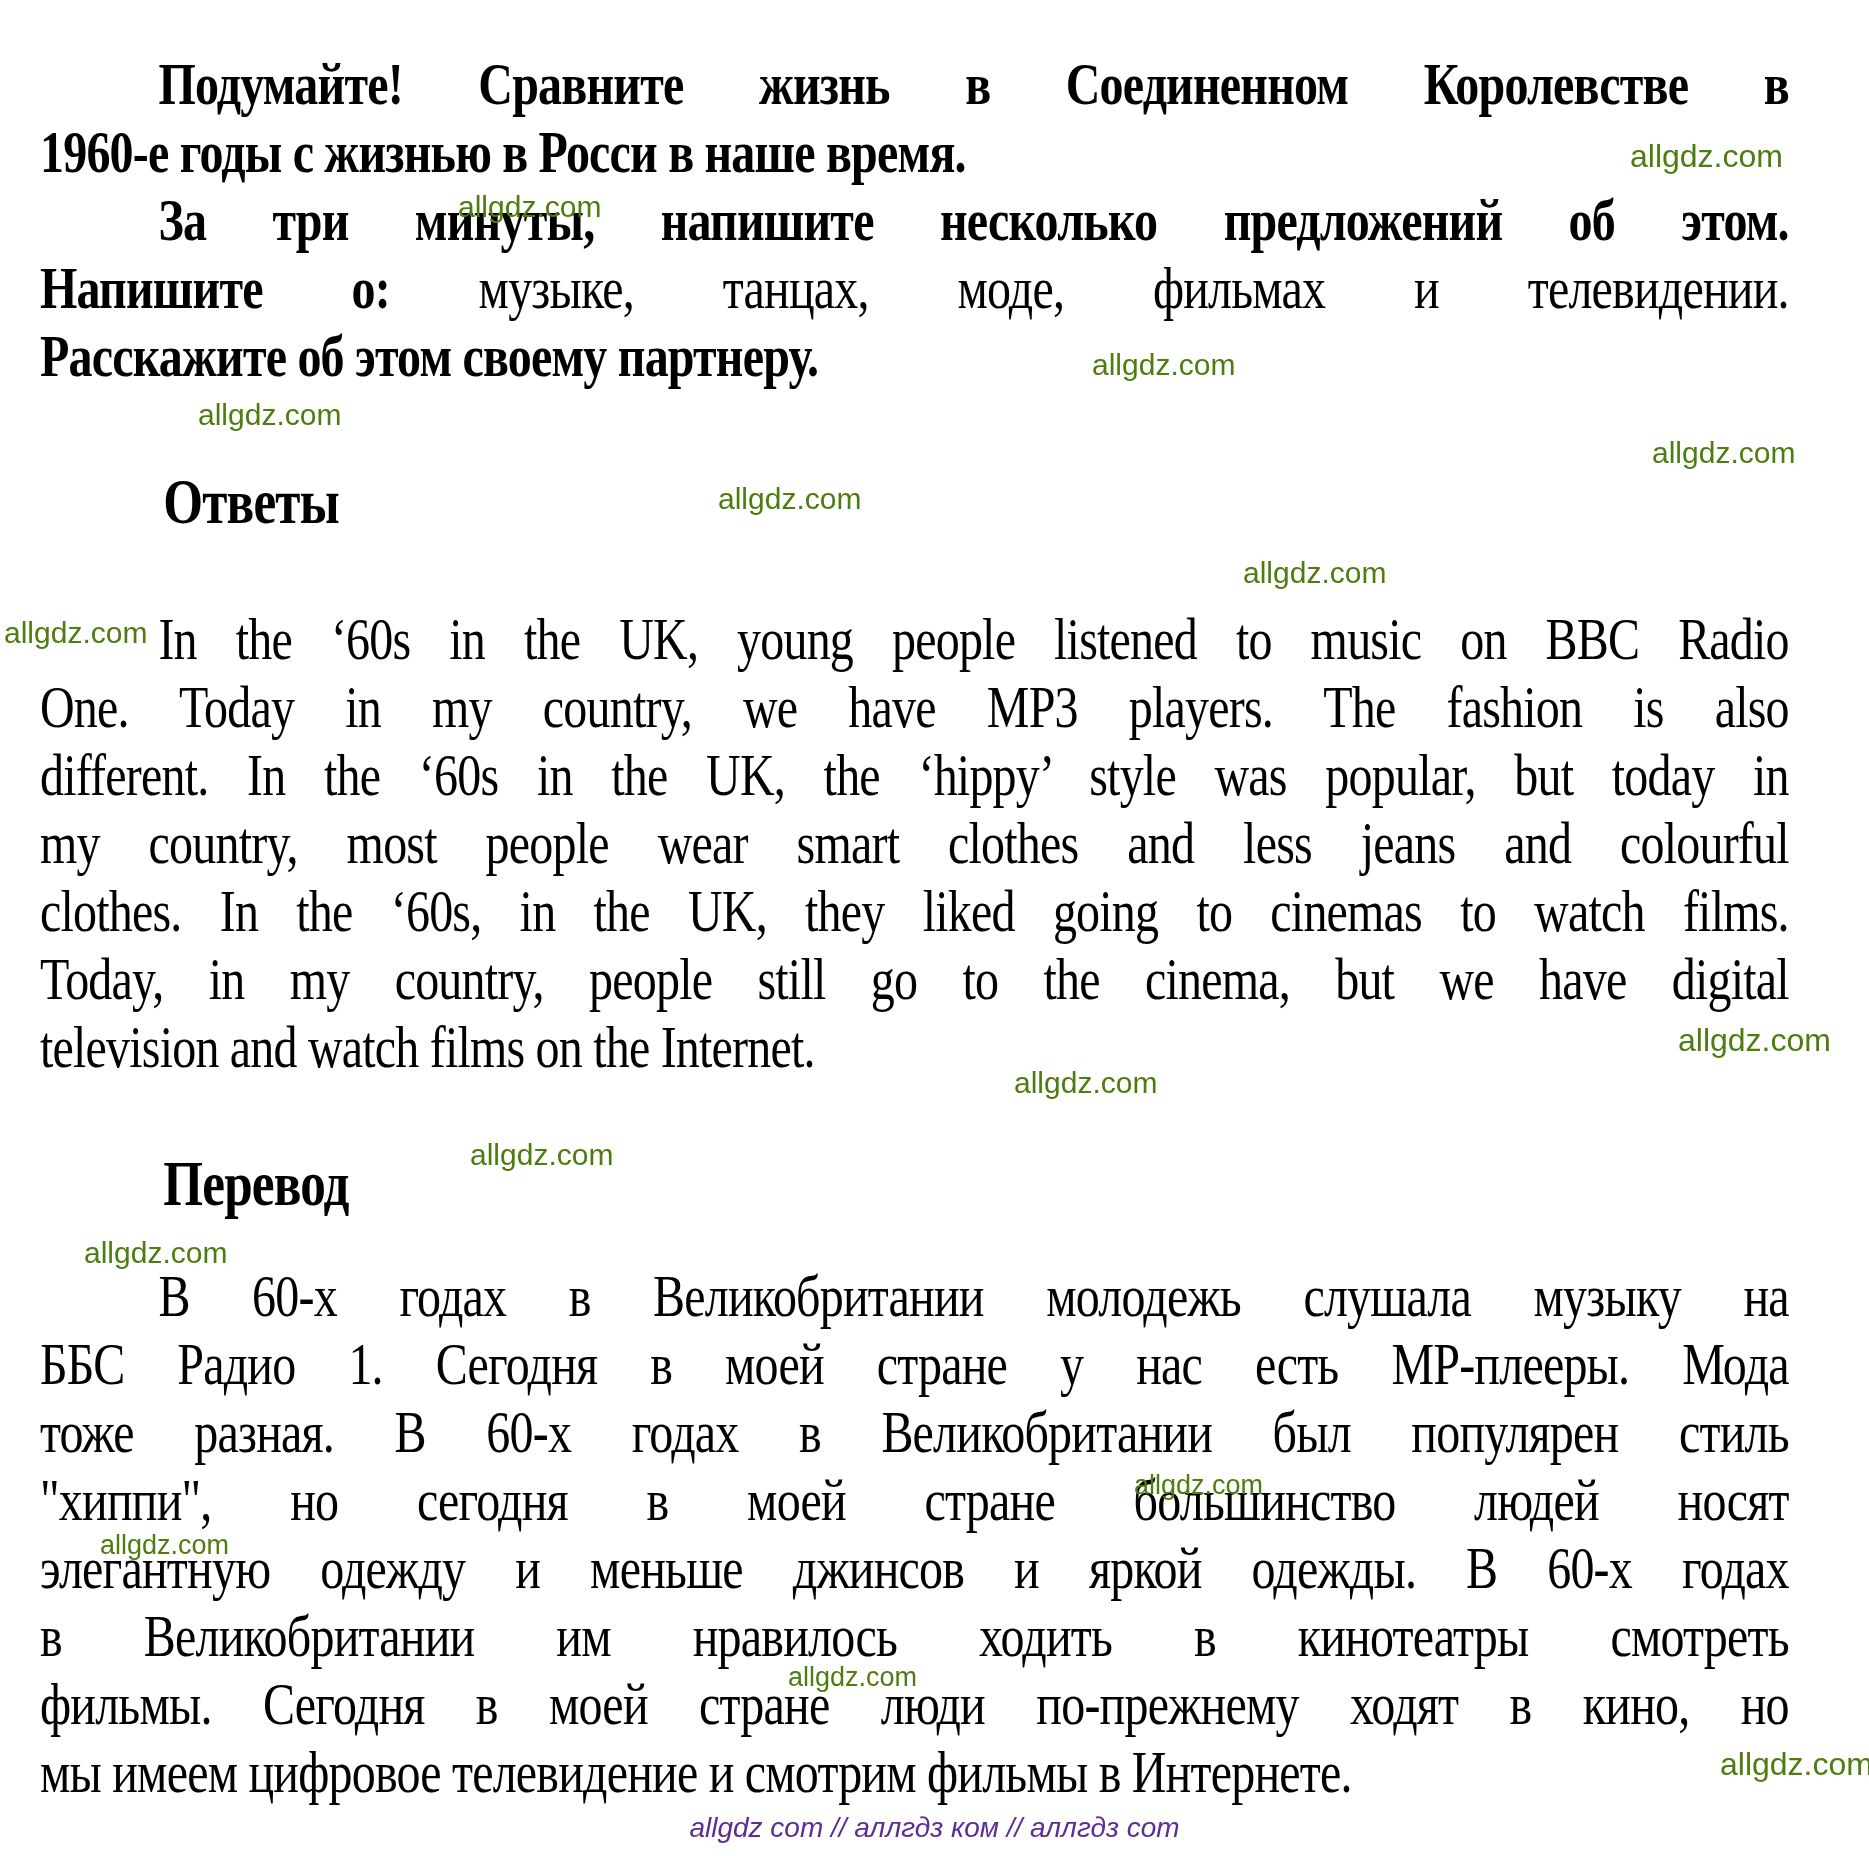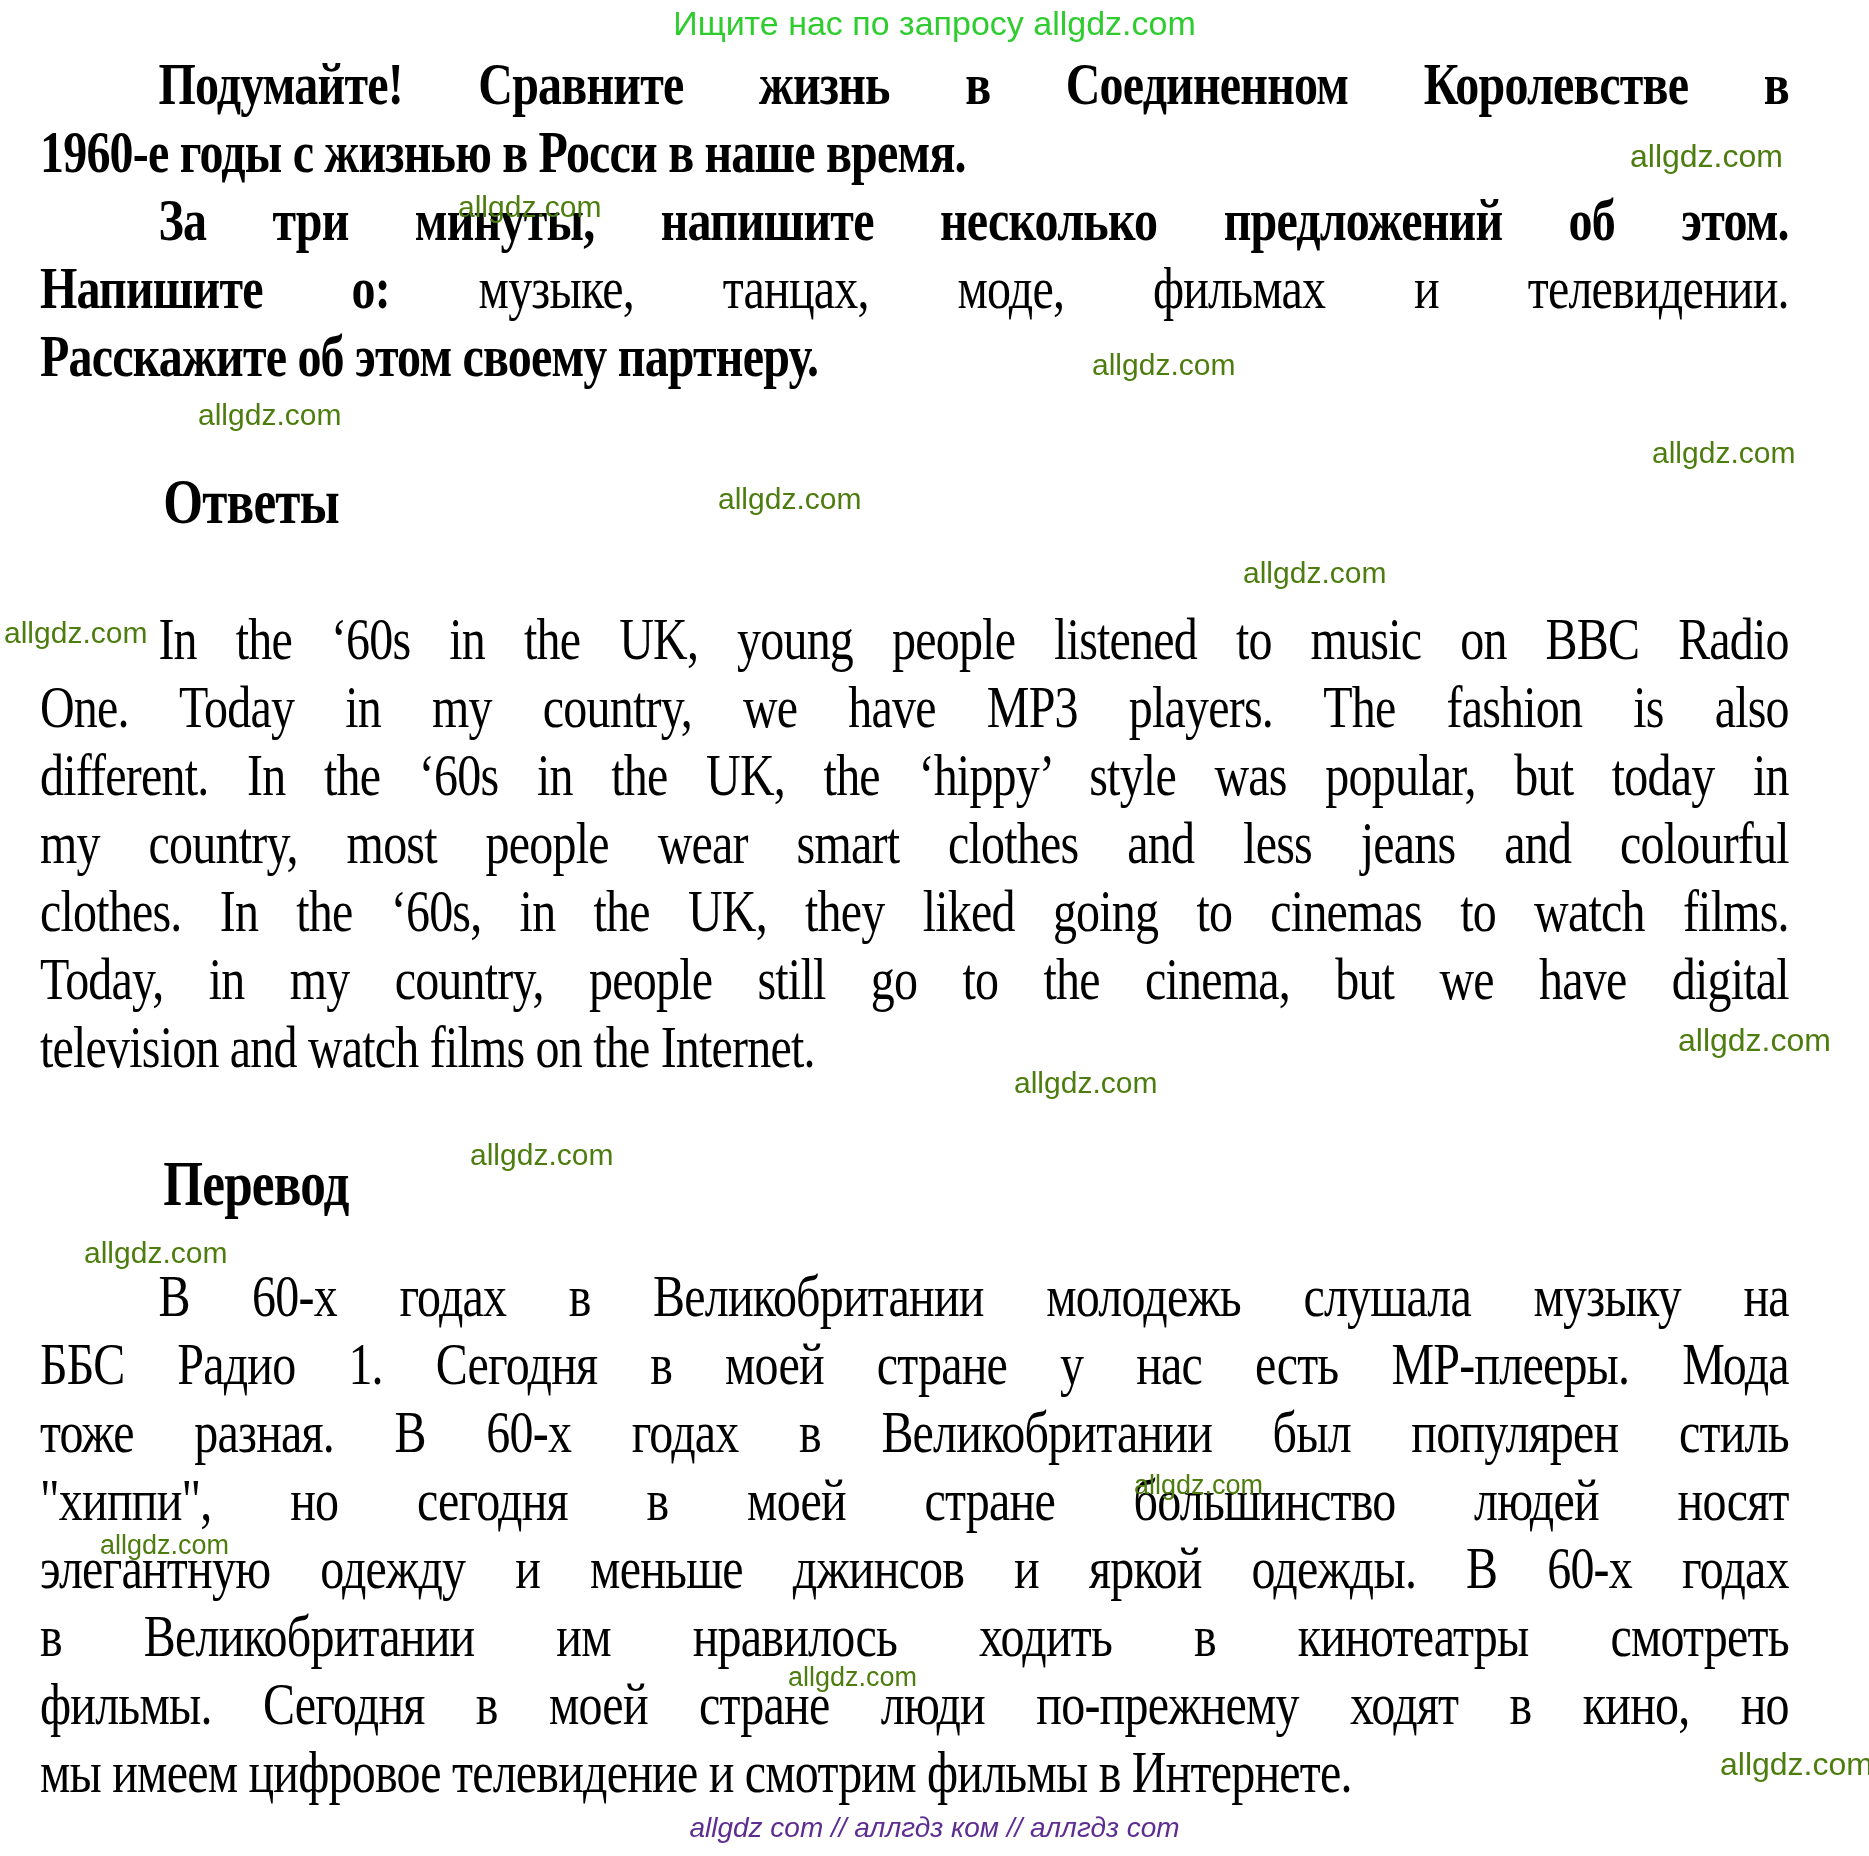--- a/index.html
+++ b/index.html
@@ -77,21 +77,20 @@
     color: #5e2d91;
     white-space: nowrap;
     font-style: italic;
   }
 </style>
 </head>
 <body>
 
 <div class="page">
 
-  <div class="promo">Ищите нас по запросу allgdz.com</div>
 
   <div class="col" style="top:50px;">
     <div class="line bold just indent">Подумайте! Сравните жизнь в Соединенном Королевстве в</div>
     <div class="line bold">1960-е годы с жизнью в Росси в наше время.</div>
     <div class="line bold just indent">За три минуты, напишите несколько предложений об этом.</div>
     <div class="line just"><span class="bold">Напишите о:</span><span> музыке, танцах, моде, фильмах и телевидении.</span></div>
     <div class="line bold">Расскажите об этом своему партнеру.</div>
   </div>
 
   <div class="col" style="top:468px;">

